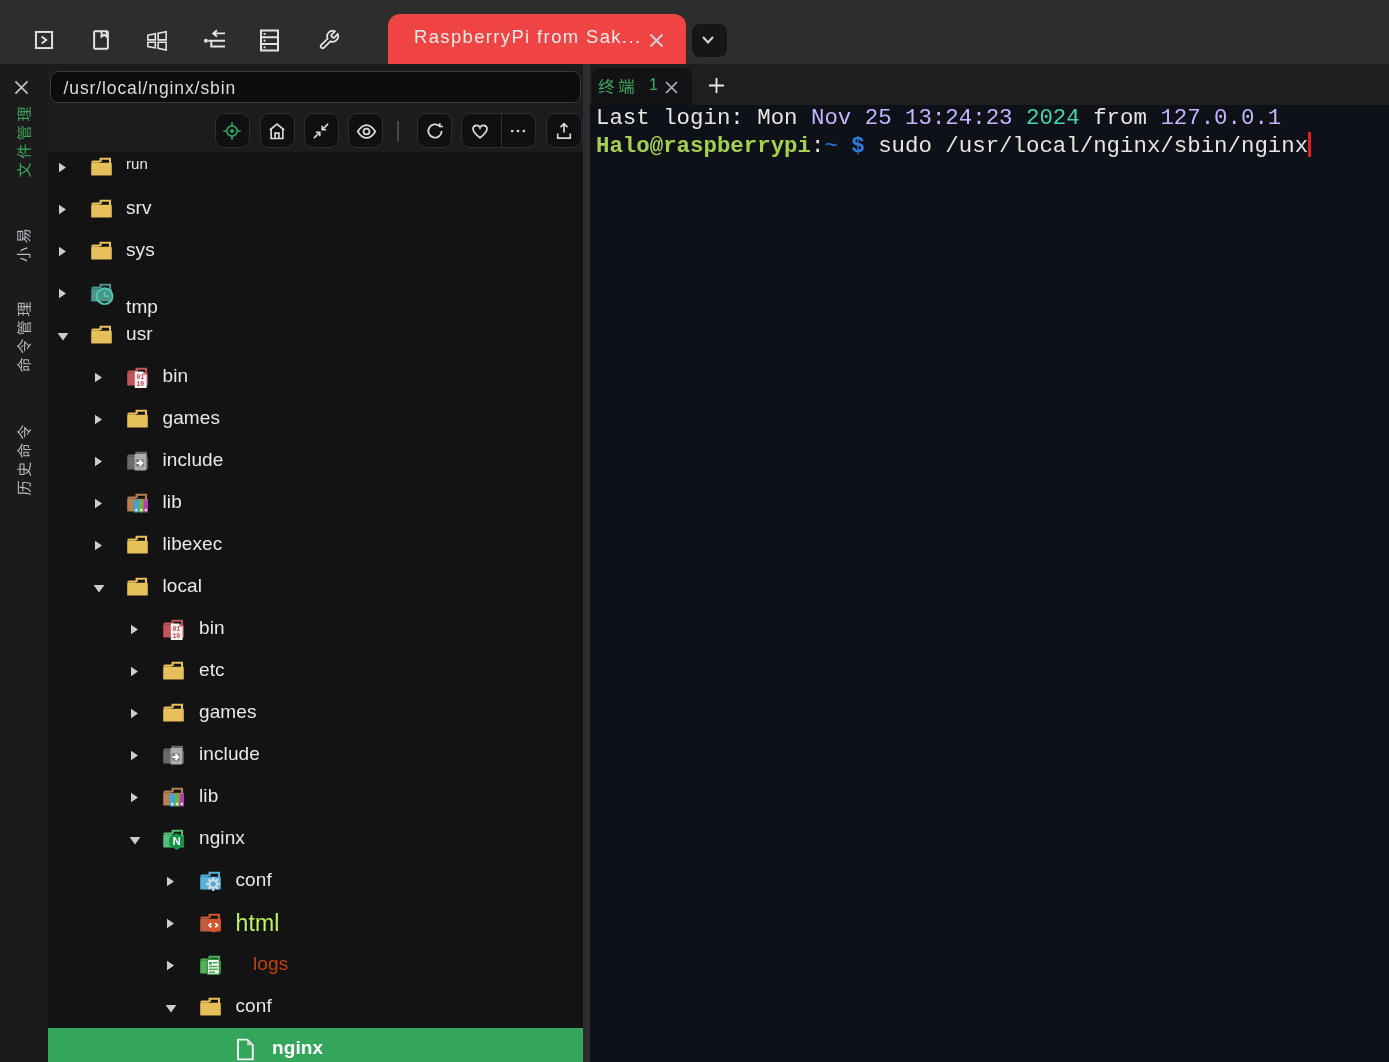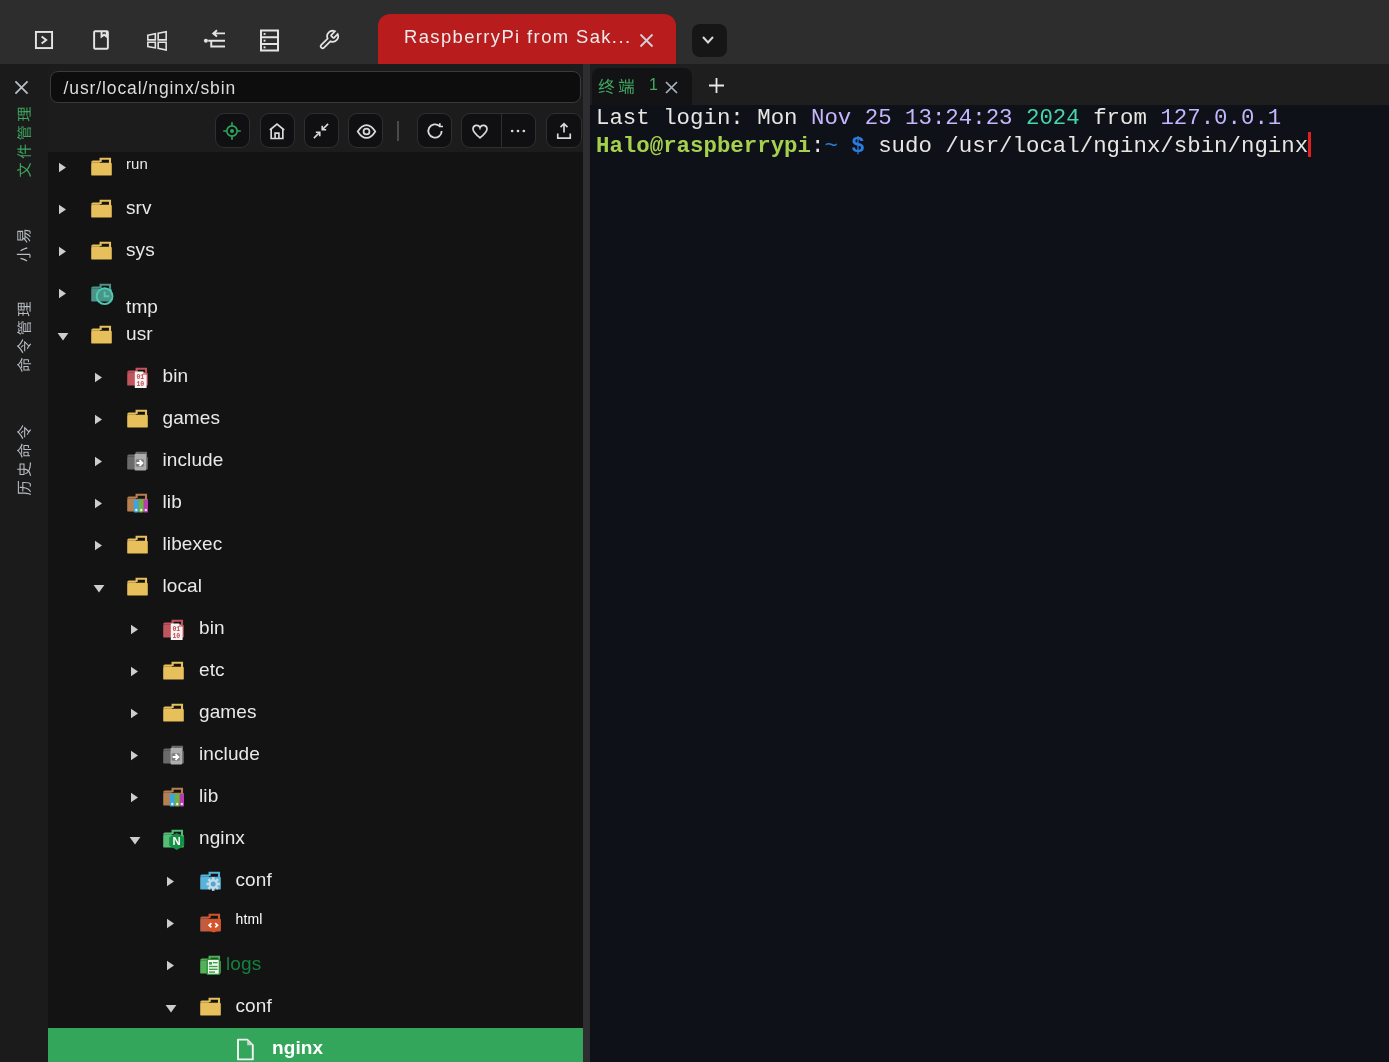--- a/index.html
+++ b/index.html
@@ -42,21 +42,21 @@
       <path d="M2 8.2h17M2 14.9h17"></path>
       <g fill="#e4e4e4" stroke="none">
         <rect x="4.6" y="4" width="1.9" height="1.9"></rect>
         <rect x="4.6" y="10.7" width="1.9" height="1.9"></rect>
         <rect x="4.6" y="17.4" width="1.9" height="1.9"></rect>
       </g>
     </svg></span>
 <span style="position:absolute;left:318px;top:29px;line-height:0"><svg width="22" height="22" viewBox="0 0 24 24" fill="none" stroke="#e4e4e4" stroke-width="1.9">
       <path d="M14.7 6.3a1 1 0 0 0 0 1.4l1.6 1.6a1 1 0 0 0 1.4 0l3.77-3.77a6 6 0 0 1-7.94 7.94l-6.91 6.91a2.12 2.12 0 0 1-3-3l6.91-6.91a6 6 0 0 1 7.94-7.94l-3.76 3.76z"></path>
     </svg></span>
-<div style="position:absolute;left:378px;top:14px;width:298px;height:50px;background:#b91c1c;border-radius:12px 12px 0 0">
+<div style="position:absolute;left:388px;top:14px;width:298px;height:50px;background:#ef4444;border-radius:12px 12px 0 0">
   <span style="position:absolute;left:26px;top:12px;font-size:18.4px;letter-spacing:1.4px;color:#ececec">RaspberryPi from Sak...</span>
   <svg style="position:absolute;left:261px;top:19px" width="15" height="15" viewBox="0 0 15 15" stroke="#ced3d9" stroke-width="1.8" fill="none">
       <path d="M1.5 1.5l12 12M13.5 1.5l-12 12"></path>
     </svg>
 </div>
 <div style="position:absolute;left:692px;top:24px;width:35px;height:33px;background:#161617;border-radius:8px">
   <svg style="position:absolute;left:8px;top:9px" width="16" height="14" viewBox="0 0 16 14" stroke="#d9d9d9" stroke-width="2" fill="none">
       <path d="M3 4l5 5.5L13 4"></path>
     </svg>
 </div>
@@ -338,38 +338,38 @@
   </svg>
 <span style="position:absolute;left:198.7px;top:913px;line-height:0"><svg width="23" height="21" viewBox="0 0 23 21">
       <path fill="#bf5d42" d="M1.2 5.8h8.3l2 -2.4h-8.1a2 2 0 0 0 -2.2 2z"></path>
       <rect x="1.2" y="5.8" width="20.6" height="12.8" rx="1.2" fill="#bf5d42"></rect>
       <path fill="none" stroke="#d4542b" stroke-width="2.1" d="M10.6 5 V1.7 H20 V7"></path>
       <path fill="#d4542b" d="M7.8 6.2h14v10.6l-7 2.8l-7 -2.8z"></path>
       <g stroke="#fff" stroke-width="1.7" fill="none">
         <path d="M12.4 10.2l-2.3 2.1l2.3 2.1M16.2 10.2l2.3 2.1l-2.3 2.1"></path>
       </g>
     </svg></span>
-<span style="position:absolute;left:235.5px;top:912.3px;font-size:14px;line-height:1;font-weight:normal;color:#ffffff;letter-spacing:0.1px">html</span>
+<span style="position:absolute;left:235.5px;top:912.3px;font-size:23px;line-height:1;font-weight:normal;color:#bef264;letter-spacing:0.1px">html</span>
 <svg style="position:absolute;left:166.4px;top:960px" width="9" height="11" viewBox="0 0 9 11">
     <path fill="#cdcdcd" d="M1 0.8l7 4.7-7 4.7z"></path>
   </svg>
 <span style="position:absolute;left:198.7px;top:955px;line-height:0"><svg width="23" height="21" viewBox="0 0 23 21">
       <path fill="#53b158" d="M1.2 5.8h8.3l2 -2.4h-8.1a2 2 0 0 0 -2.2 2z"></path>
       <rect x="1.2" y="5.8" width="20.6" height="12.8" rx="1.2" fill="#53b158"></rect>
       <path fill="none" stroke="#53b158" stroke-width="2.1" d="M10.6 5 V1.7 H20 V7"></path>
       <rect x="8.2" y="4.2" width="12.2" height="15.2" rx="1" fill="#f2f8f0" stroke="#2f8f3c" stroke-width="1.4"></rect>
       <g fill="#3da04a">
         <rect x="10" y="7" width="3" height="2.6"></rect>
         <rect x="13.8" y="7" width="4.8" height="1.4"></rect>
         <rect x="10" y="10.8" width="8.6" height="1.4"></rect>
         <rect x="10" y="13.6" width="8.6" height="1.4"></rect>
         <rect x="10" y="16.4" width="6" height="1.4"></rect>
       </g>
     </svg></span>
-<span style="position:absolute;left:226px;top:954.3px;font-size:19px;line-height:1;font-weight:normal;color:#15803d;letter-spacing:0.1px">logs</span>
+<span style="position:absolute;left:253px;top:954.3px;font-size:19px;line-height:1;font-weight:normal;color:#c2410c;letter-spacing:0.1px">logs</span>
 <svg style="position:absolute;left:165.4px;top:1004px" width="12" height="9" viewBox="0 0 12 9">
     <path fill="#cdcdcd" d="M0.6 1h10.8L6 8.4z"></path>
   </svg>
 <span style="position:absolute;left:198.7px;top:997px;line-height:0"><svg width="23" height="21" viewBox="0 0 23 21">
       <path fill="#e7c05c" d="M1.2 5.8h8.3l2 -2.4h-8.1a2 2 0 0 0 -2.2 2z"></path>
       <rect x="1.2" y="5.8" width="20.6" height="12.8" rx="1.2" fill="#e7c05c"></rect>
       <path fill="none" stroke="#e7c05c" stroke-width="2.1" d="M10.6 5 V1.7 H20 V7"></path>
     </svg></span>
 <span style="position:absolute;left:235.5px;top:996.3px;font-size:19px;line-height:1;font-weight:normal;color:#e9e9e9;letter-spacing:0.1px">conf</span>
 <div style="position:absolute;left:48px;top:1028px;width:535px;height:42px;background:#34a65c"></div>

